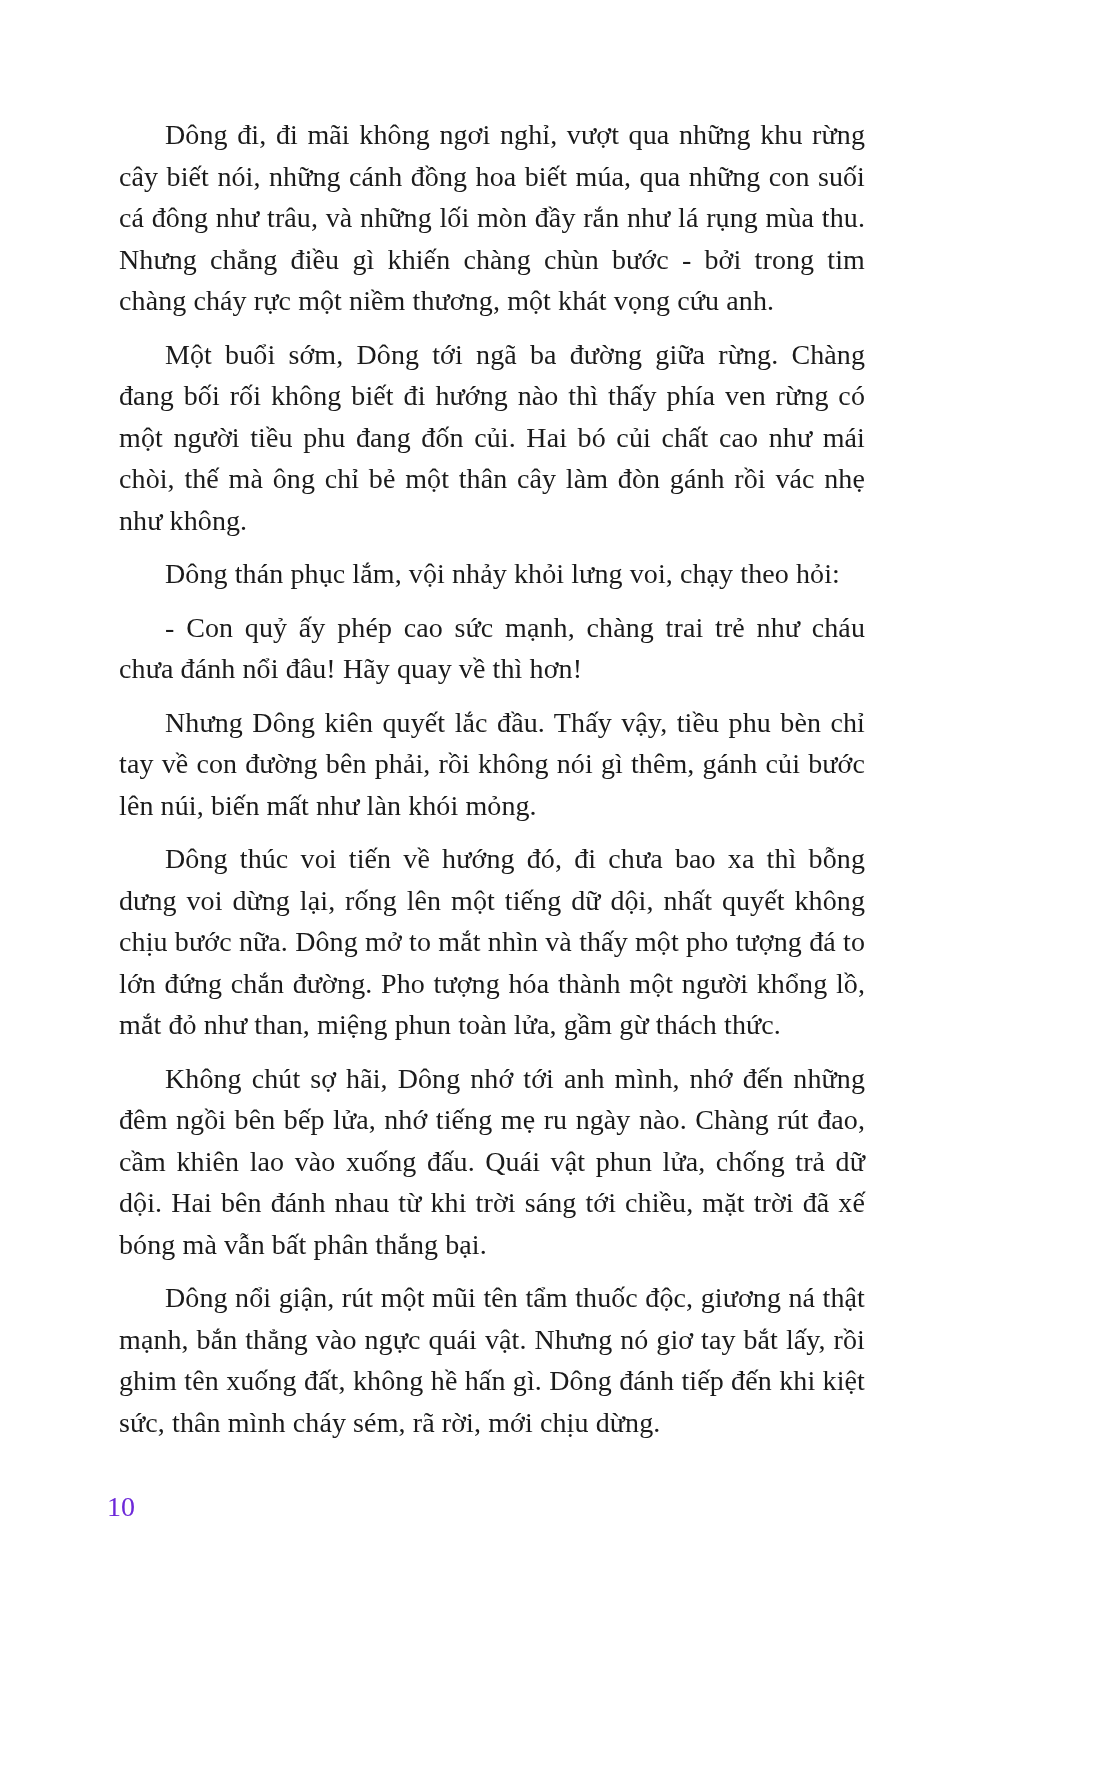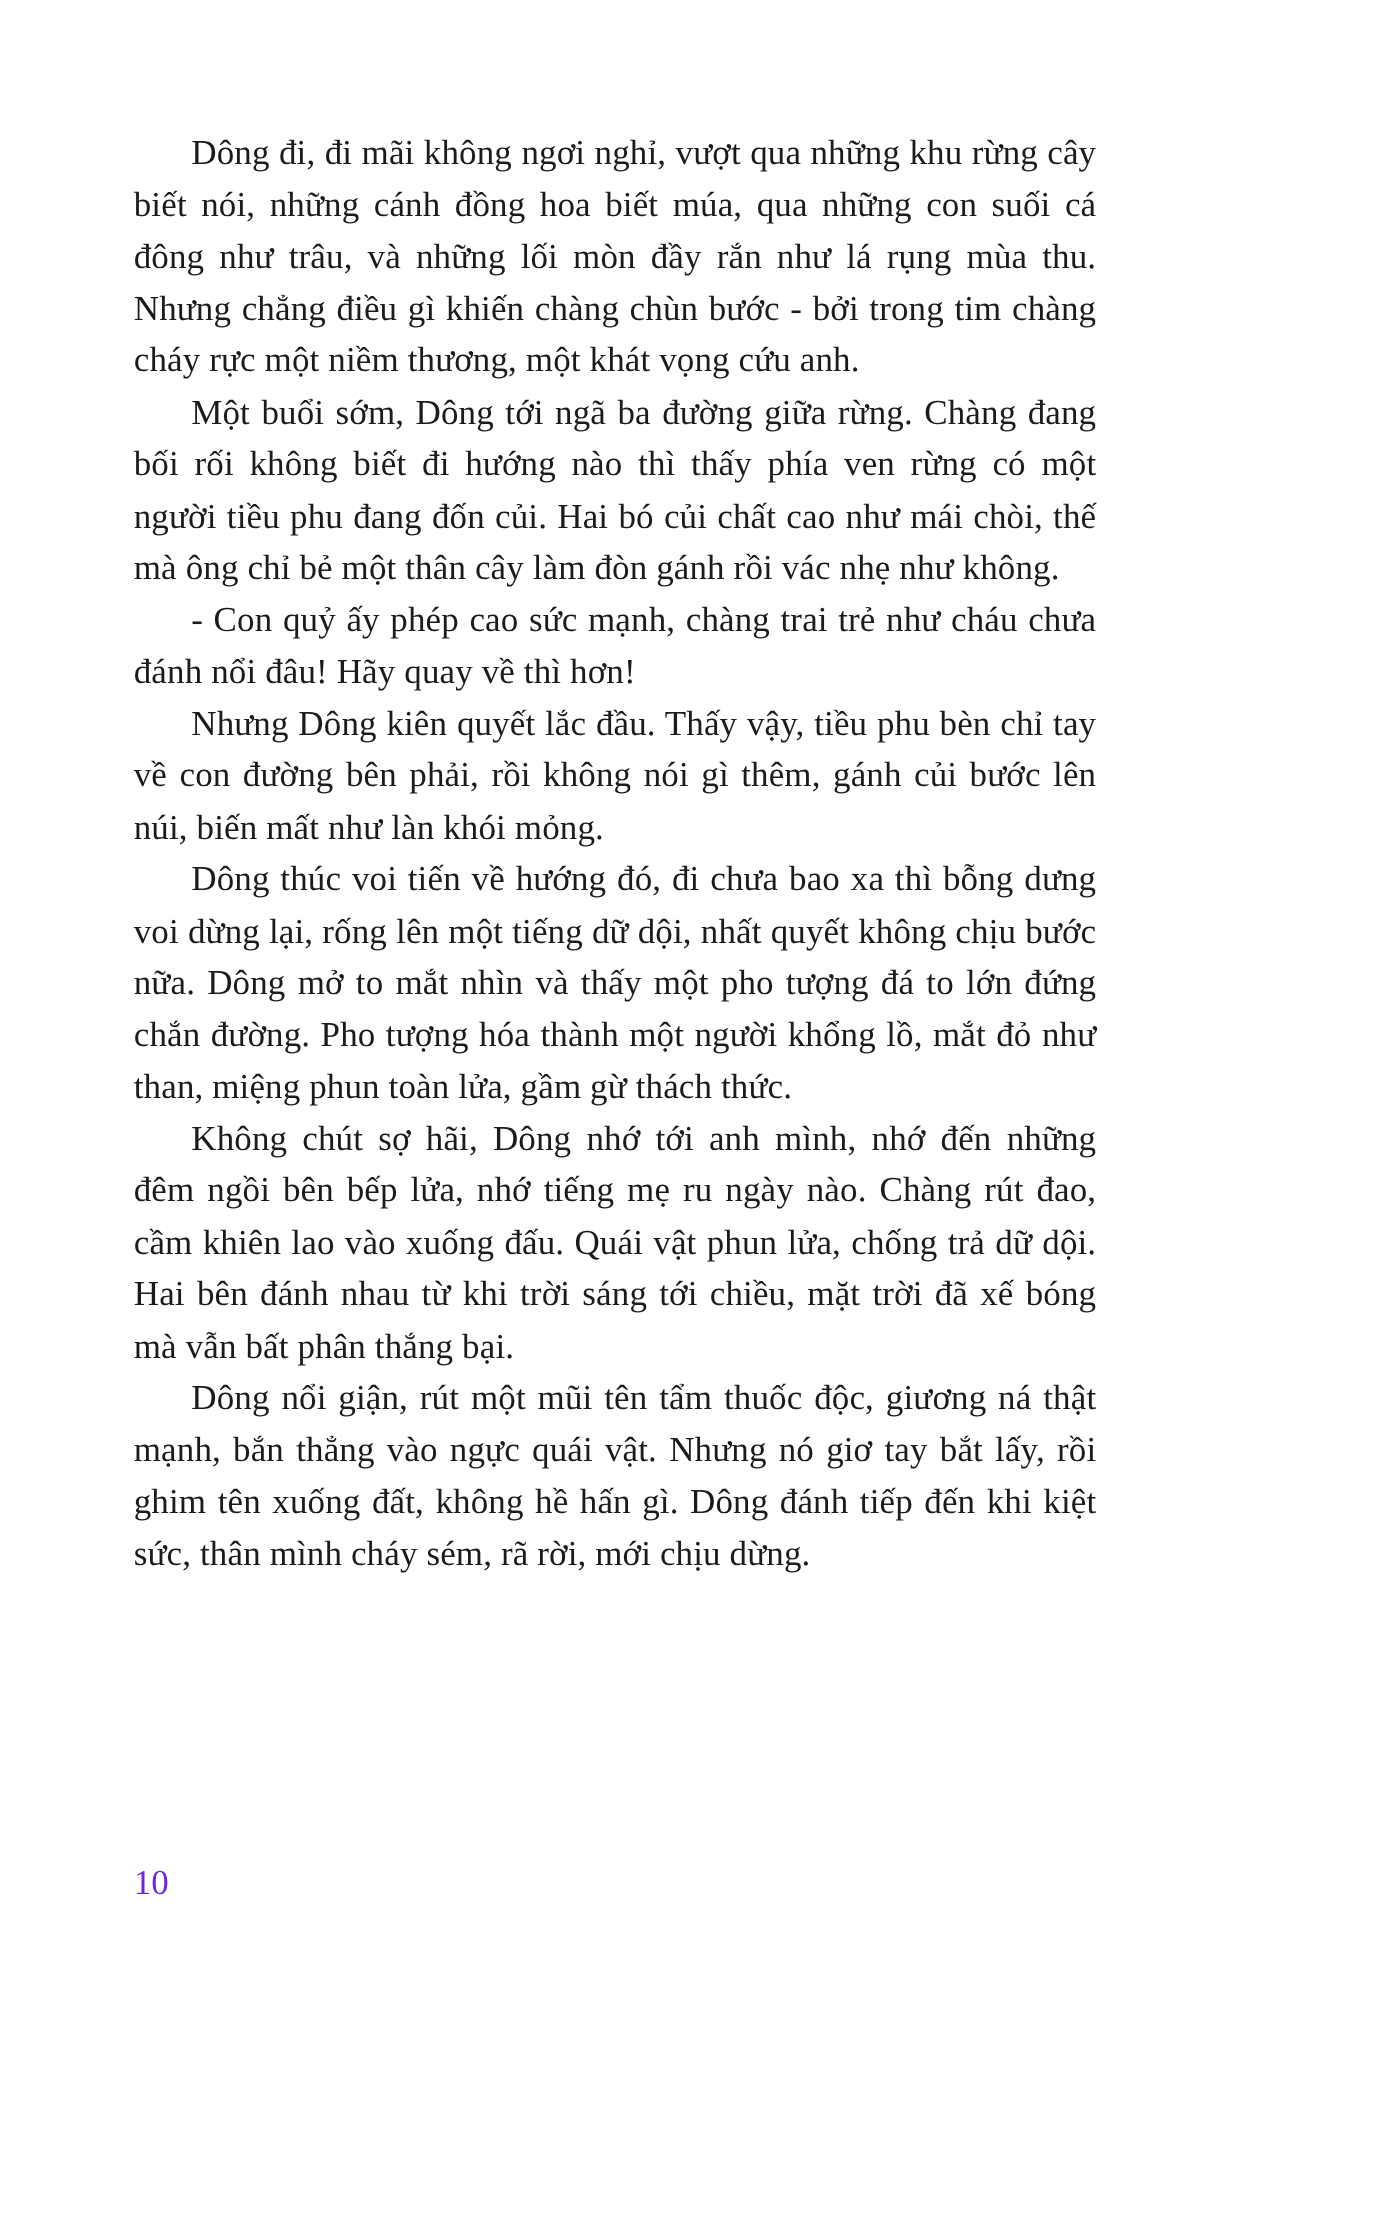--- a/index.html
+++ b/index.html
@@ -20,41 +20,42 @@
     position: absolute;
     left: 107px;
     top: 102px;
     width: 770px;
     font-size: 28px;
     line-height: 41.5px;
     text-align: justify;
     letter-spacing: 0.1px;
   }
   .para {
-    margin: 0;
+    margin: 12px;
     padding: 0;
     text-indent: 46px;
   }
   .page-number {
     position: absolute;
     left: 107px;
     top: 1450px;
     font-size: 28px;
     line-height: 41.5px;
     color: #6d28d9;
     margin-top: 36px;
   }
 </style>
 </head>
 <body>
 
 <div class="page">
   <div class="text-block">
     <p class="para">Dông đi, đi mãi không ngơi nghỉ, vượt qua những khu rừng cây biết nói, những cánh đồng hoa biết múa, qua những con suối cá đông như trâu, và những lối mòn đầy rắn như lá rụng mùa thu. Nhưng chẳng điều gì khiến chàng chùn bước - bởi trong tim chàng cháy rực một niềm thương, một khát vọng cứu anh.</p>
     <p class="para">Một buổi sớm, Dông tới ngã ba đường giữa rừng. Chàng đang bối rối không biết đi hướng nào thì thấy phía ven rừng có một người tiều phu đang đốn củi. Hai bó củi chất cao như mái chòi, thế mà ông chỉ bẻ một thân cây làm đòn gánh rồi vác nhẹ như không.</p>
+    <p class="para">Dông thán phục lắm, vội nhảy khỏi lưng voi, chạy theo hỏi:</p>
     <p class="para">- Con quỷ ấy phép cao sức mạnh, chàng trai trẻ như cháu chưa đánh nổi đâu! Hãy quay về thì hơn!</p>
     <p class="para">Nhưng Dông kiên quyết lắc đầu. Thấy vậy, tiều phu bèn chỉ tay về con đường bên phải, rồi không nói gì thêm, gánh củi bước lên núi, biến mất như làn khói mỏng.</p>
     <p class="para">Dông thúc voi tiến về hướng đó, đi chưa bao xa thì bỗng dưng voi dừng lại, rống lên một tiếng dữ dội, nhất quyết không chịu bước nữa. Dông mở to mắt nhìn và thấy một pho tượng đá to lớn đứng chắn đường. Pho tượng hóa thành một người khổng lồ, mắt đỏ như than, miệng phun toàn lửa, gầm gừ thách thức.</p>
     <p class="para">Không chút sợ hãi, Dông nhớ tới anh mình, nhớ đến những đêm ngồi bên bếp lửa, nhớ tiếng mẹ ru ngày nào. Chàng rút đao, cầm khiên lao vào xuống đấu. Quái vật phun lửa, chống trả dữ dội. Hai bên đánh nhau từ khi trời sáng tới chiều, mặt trời đã xế bóng mà vẫn bất phân thắng bại.</p>
     <p class="para">Dông nổi giận, rút một mũi tên tẩm thuốc độc, giương ná thật mạnh, bắn thẳng vào ngực quái vật. Nhưng nó giơ tay bắt lấy, rồi ghim tên xuống đất, không hề hấn gì. Dông đánh tiếp đến khi kiệt sức, thân mình cháy sém, rã rời, mới chịu dừng.</p>
   </div>
   <div class="page-number">10</div>
 </div>
 
 </body></html>

